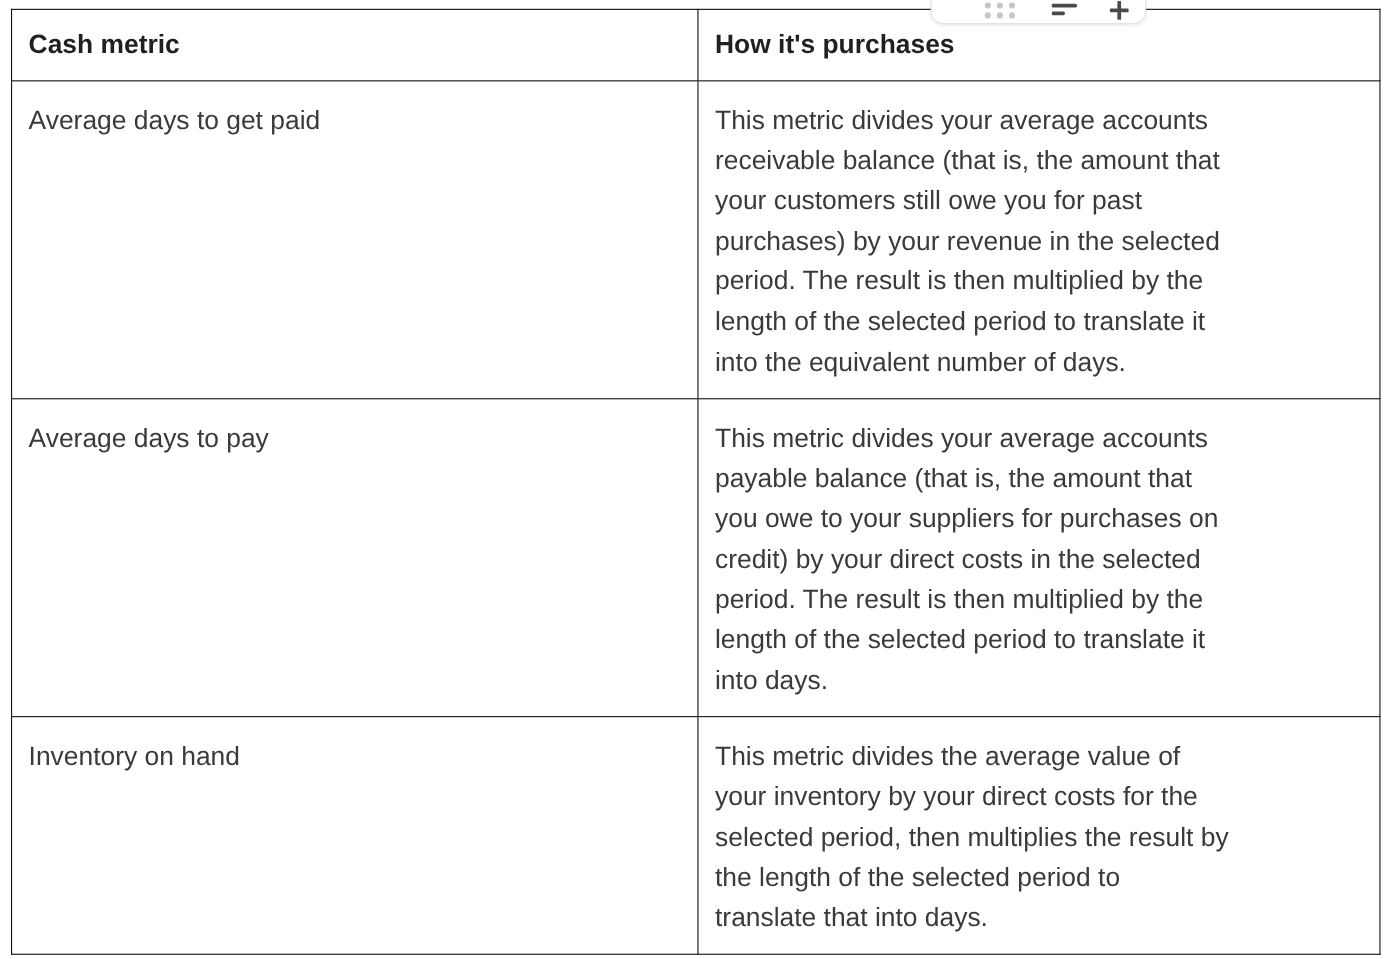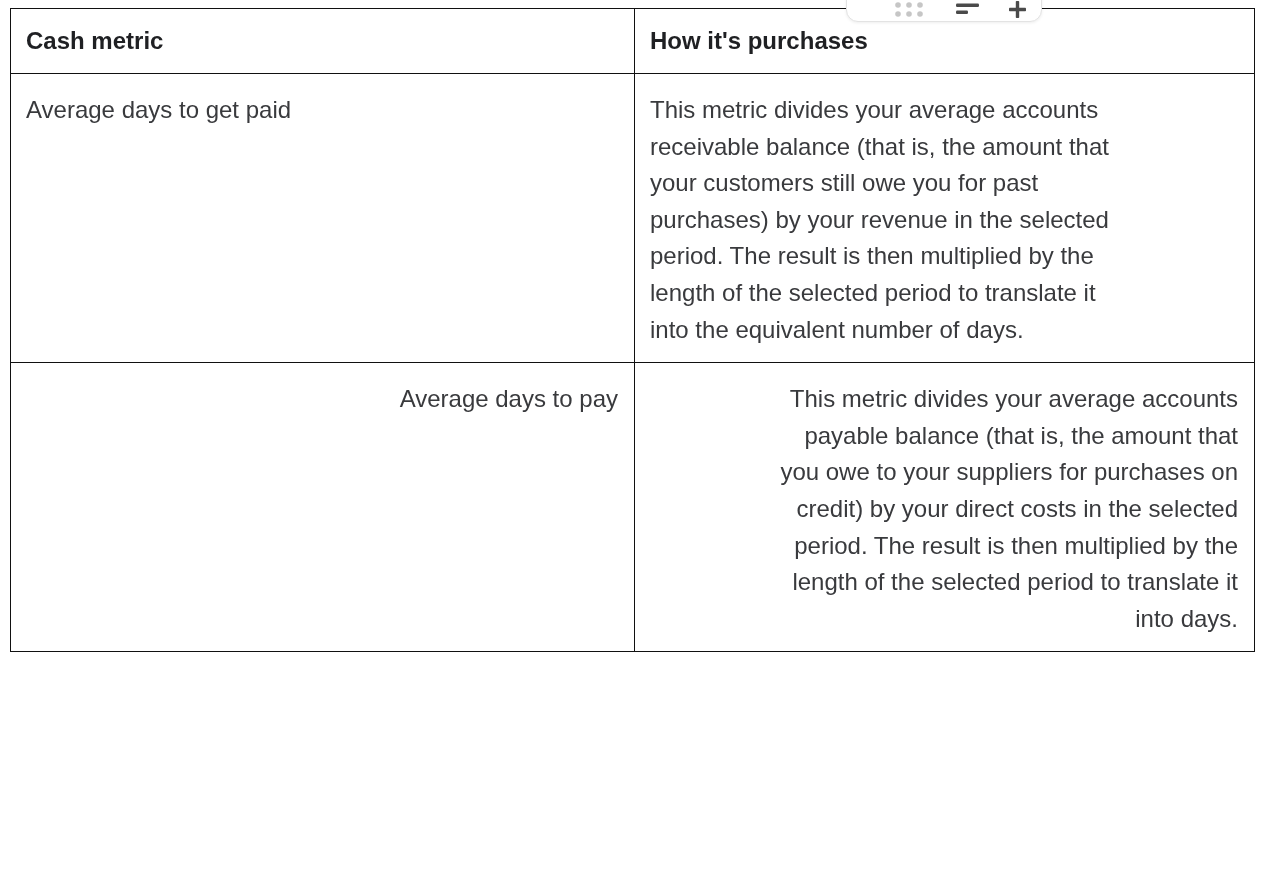--- a/index.html
+++ b/index.html
@@ -48,21 +48,21 @@
     font-weight: 400;
     padding: 18px 16px 14px 15px;
     line-height: 36.6px;
   }
   td.desc-cell {
     white-space: pre-line;
     padding-left: 16px;
     margin-left: 26px;
   }
   tr.row-1 td { height: 288px; }
-  tr.row-2 td { height: 286px; text-align: right; }
+  tr.row-2 td { height: 286px; }
   tr.row-3 td { height: 214px; }
 
   
   .float-toolbar {
     position: absolute;
     left: 846px;
     top: -18px;
     width: 196px;
     height: 40px;
     background: #ffffff;
@@ -114,20 +114,28 @@
       <tr class="row-2">
         <td>Average days to pay</td>
         <td class="desc-cell">This metric divides your average accounts
 payable balance (that is, the amount that
 you owe to your suppliers for purchases on
 credit) by your direct costs in the selected
 period. The result is then multiplied by the
 length of the selected period to translate it
 into days.</td>
       </tr>
+      <tr class="row-3">
+        <td>Inventory on hand</td>
+        <td class="desc-cell">This metric divides the average value of
+your inventory by your direct costs for the
+selected period, then multiplies the result by
+the length of the selected period to
+translate that into days.</td>
+      </tr>
     </tbody>
   </table>
 
   <div class="float-toolbar">
     <span class="tb-btn" title="">
       <svg width="36" height="19" viewBox="0 0 36 19">
         <circle cx="7" cy="5" r="2.8" fill="#c6c6c6"></circle>
         <circle cx="18" cy="5" r="2.8" fill="#c6c6c6"></circle>
         <circle cx="29" cy="5" r="2.8" fill="#c6c6c6"></circle>
         <circle cx="7" cy="14" r="2.8" fill="#c6c6c6"></circle>

